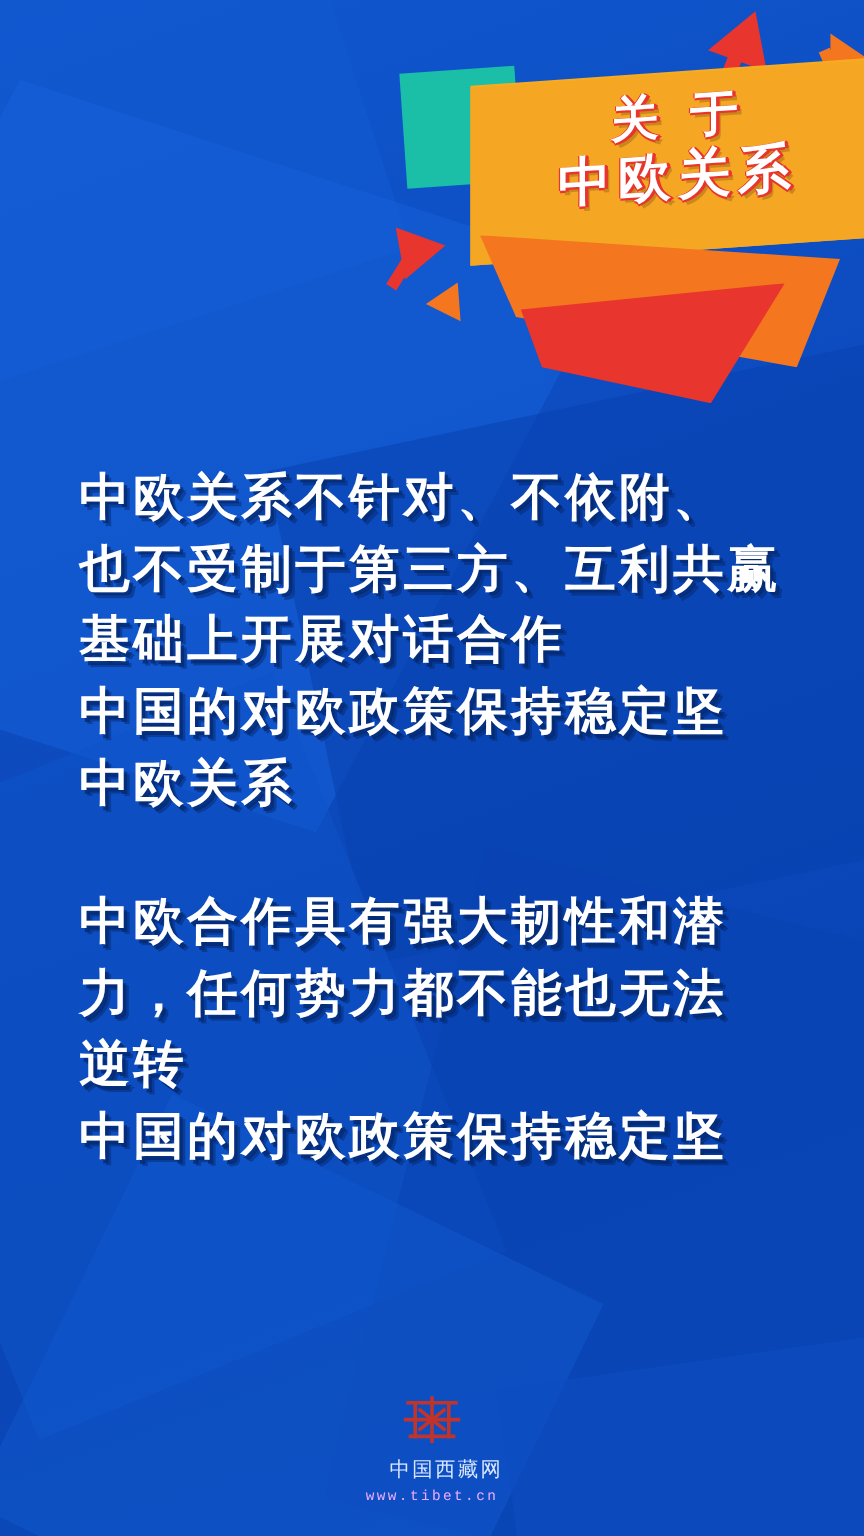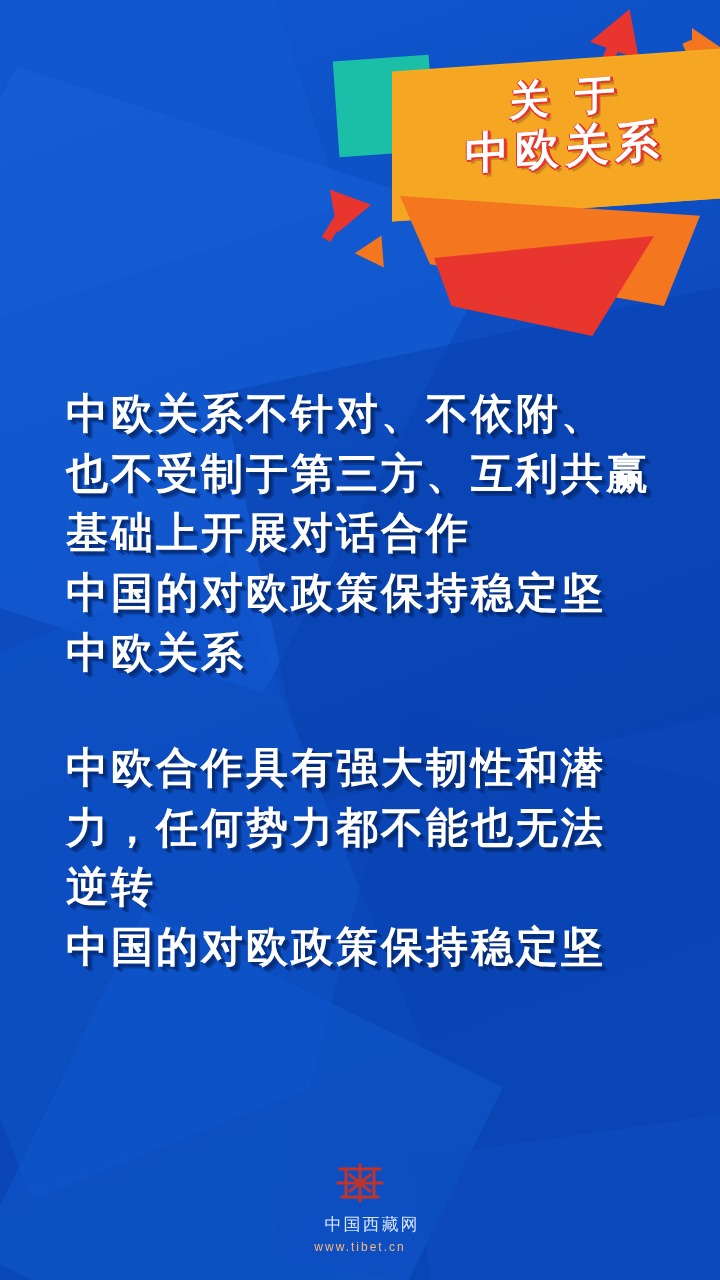--- a/index.html
+++ b/index.html
@@ -195,24 +195,24 @@
   .logo-mark svg { display: block; }
   .logo-name {
     color: #d9e6ff;
     font-size: 17px;
     letter-spacing: 2px;
     font-family: "DejaVu Sans", "Liberation Sans", sans-serif;
     margin-bottom: 4px;
     padding-left: 24px;
   }
   .logo-url {
-    color: #fdba74;
+    color: #f0abfc;
     font-size: 12px;
     letter-spacing: 2px;
-    font-family: Liberation Sans, sans-serif;
+    font-family: Liberation Mono, monospace;
   }
 </style>
 </head>
 <body>
 
 <div id="poster">
 
   <div class="bg-base"></div>
   <div class="facet f6"></div>
   <div class="facet f1"></div>

